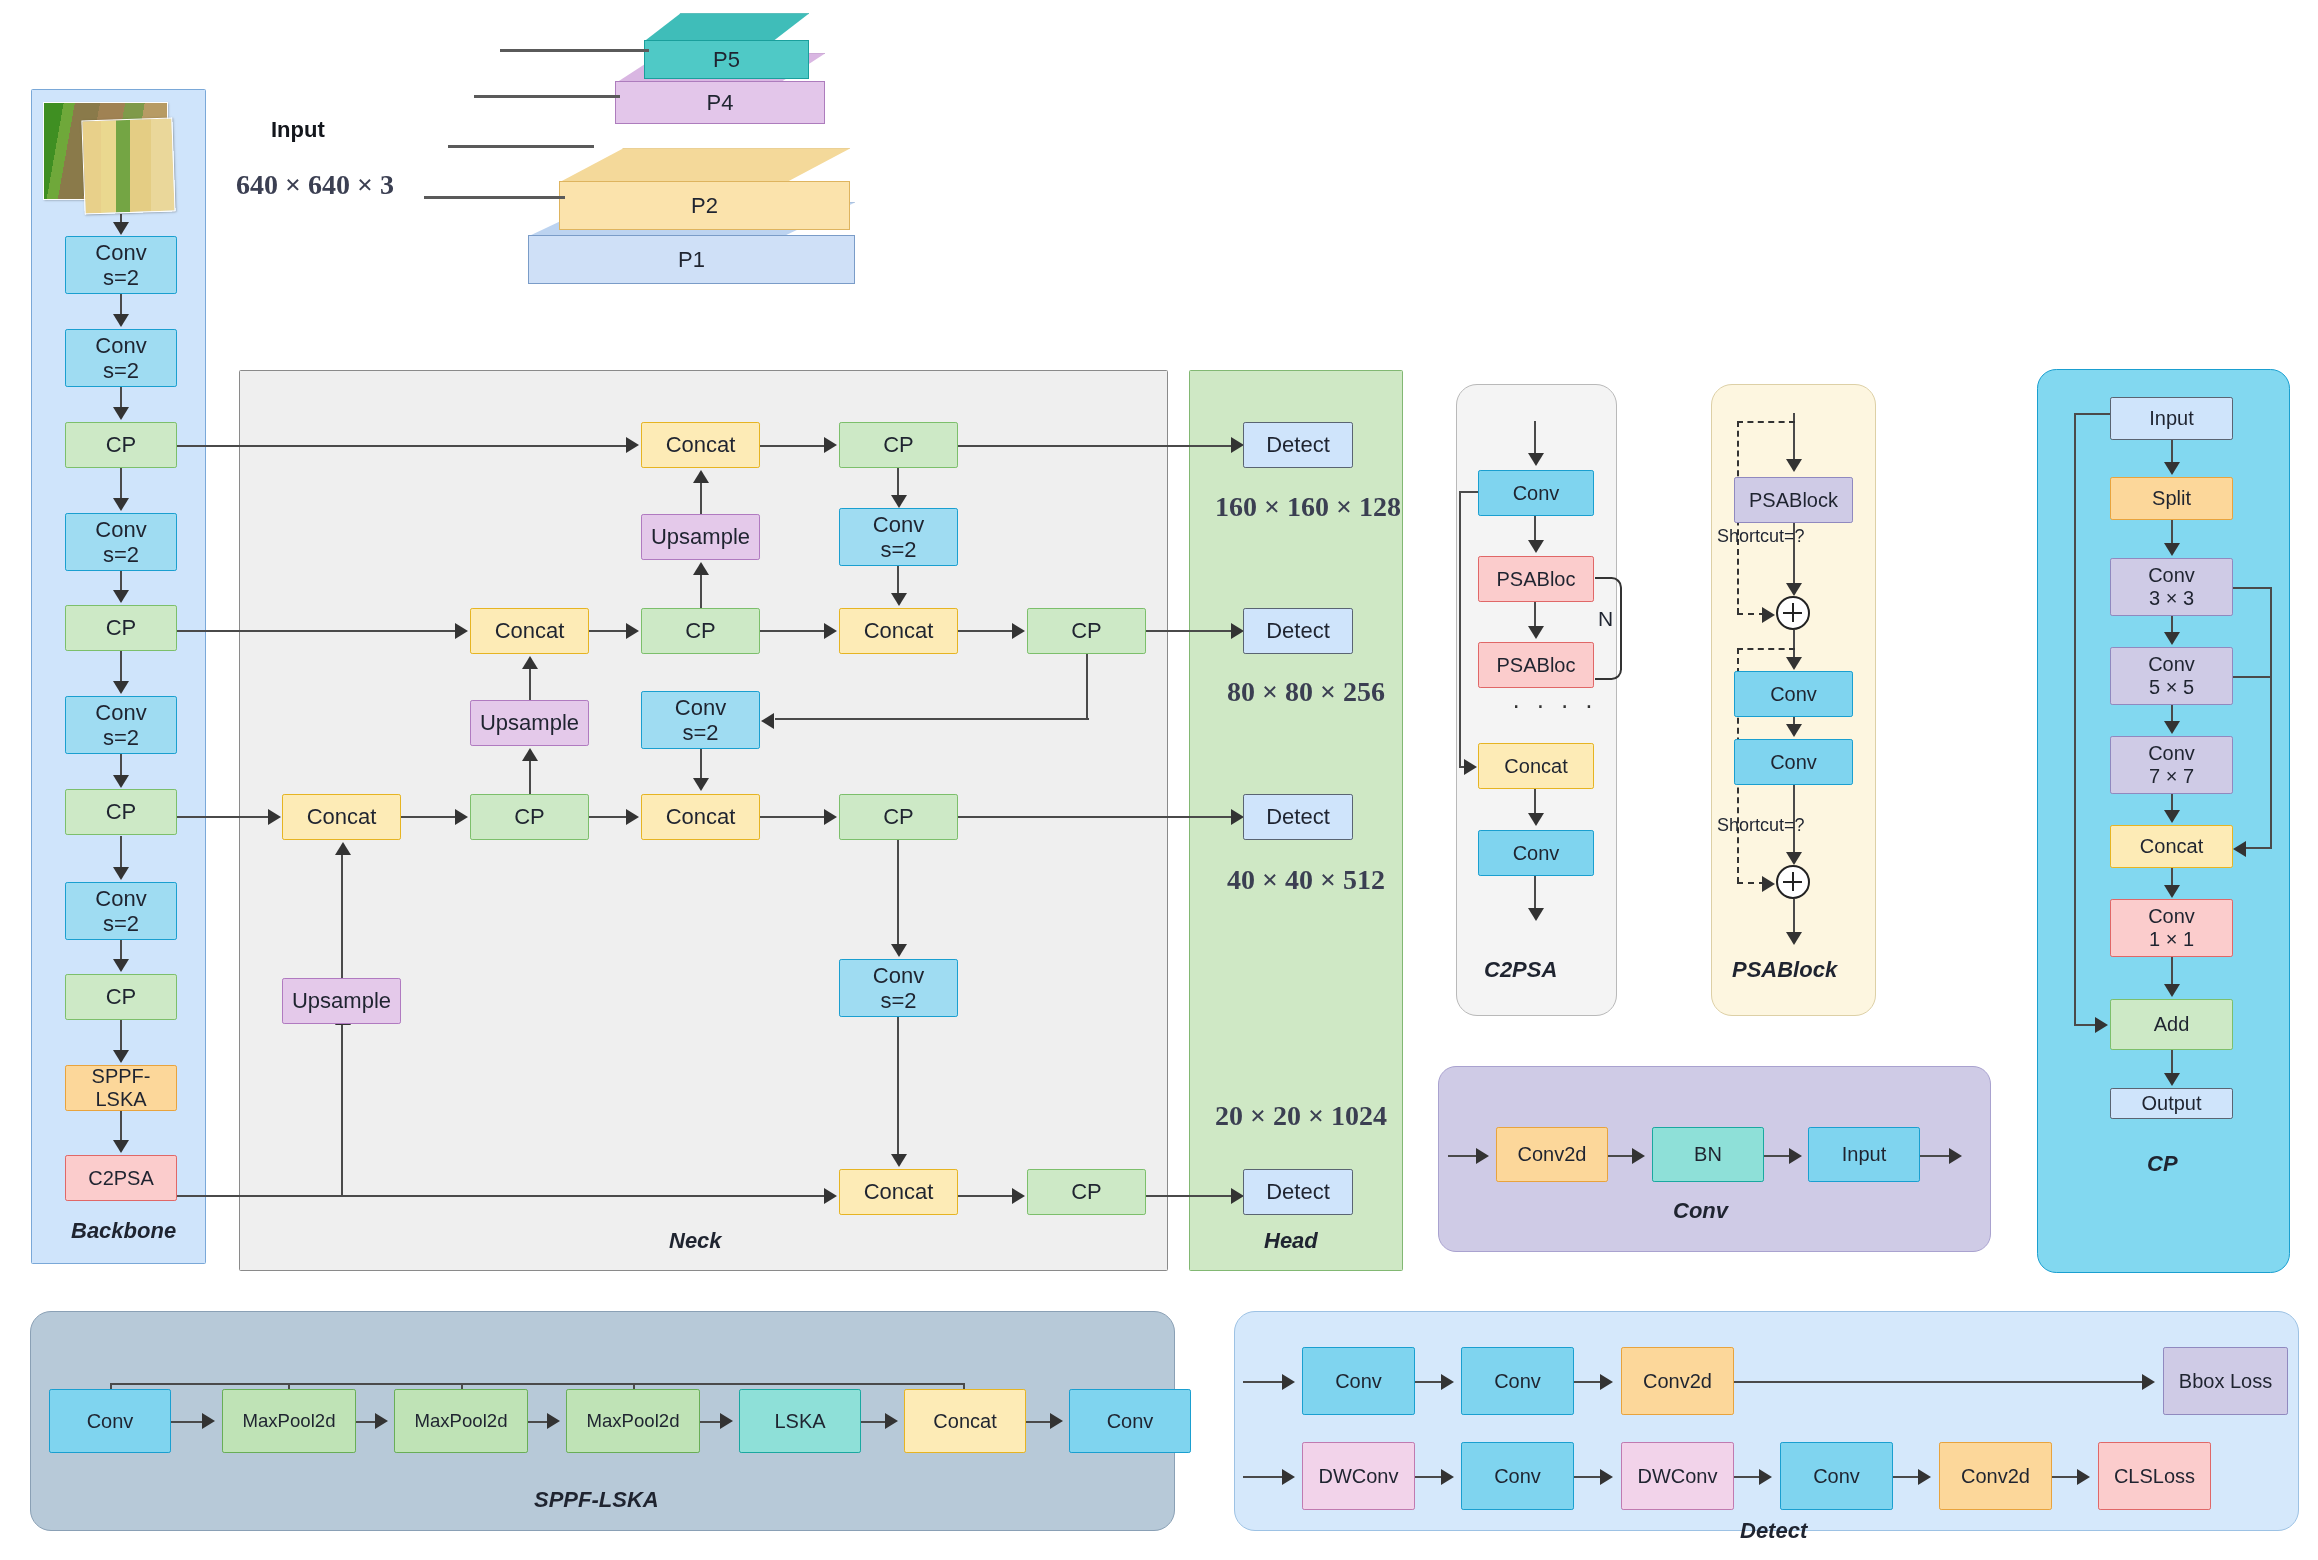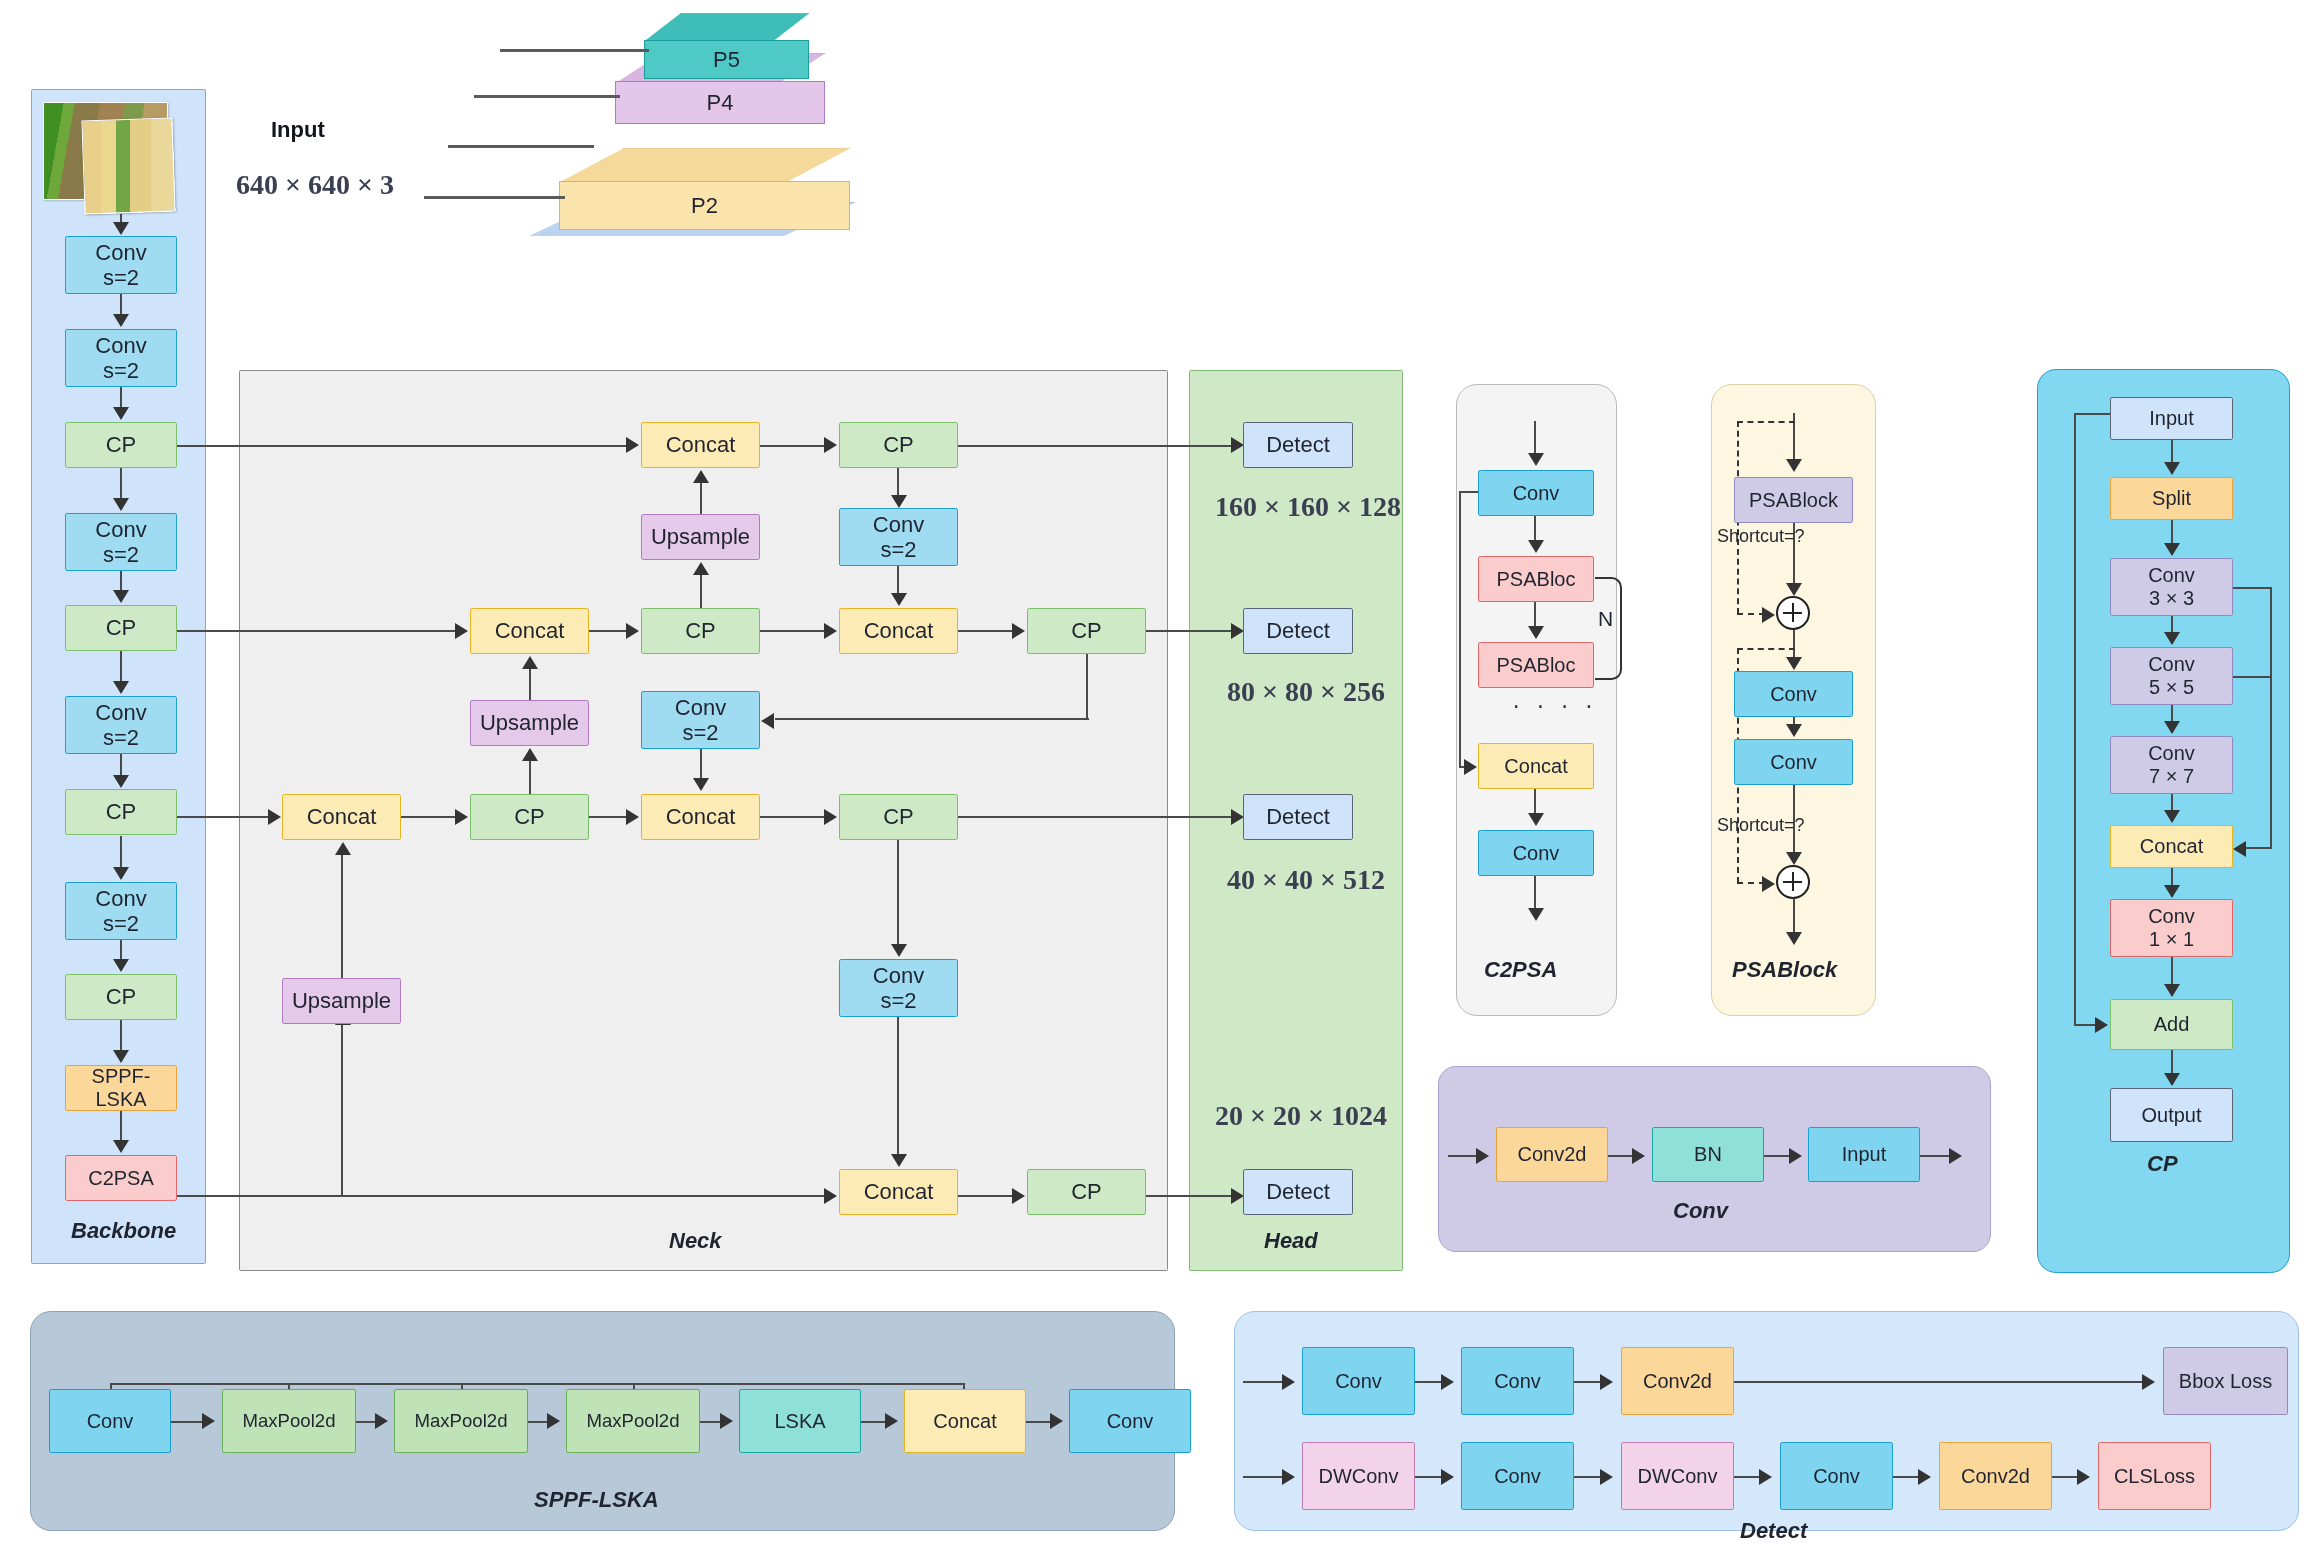--- a/index.html
+++ b/index.html
@@ -193,20 +193,23 @@
   <div class="thumb" id="thumb-back"></div>
   <div class="thumb" id="thumb-front"></div>
 
   <div class="inputlabel" style="left:271px; top:117px;">Input</div>
   <div class="dim" style="left:236px; top:169px;">640 × 640 × 3</div>
 
   <div id="pyramid">
 
     <div class="slab" style="left:82px; top:195px; width:327px; height:82px;">
       <div class="top topface" style="height:34px; background:#bcd3f0; border-color:#7a9cc8;"></div>
+      <div class="face" style="top:33px; height:49px; background:#cfe0f7; border-color:#7a9cc8; font-weight:normal;">
+        <span>P1</span>
+      </div>
     </div>
 
     <div class="slab" style="left:113px; top:141px; width:291px; height:82px;">
       <div class="top topface" style="height:34px; background:#f4d99a; border-color:#deb45f;"></div>
       <div class="face" style="top:33px; height:49px; background:#fbe3ac; border-color:#deb45f;">
         <span>P2</span>
       </div>
     </div>
 
 
@@ -526,21 +529,21 @@
 
   <div class="node c-green small" style="left:2110px; top:999px; width:123px; height:51px;">Add</div>
 
   <div class="ln h" style="left:2074px; top:413px; width:37px;"></div>
   <div class="ln v" style="left:2074px; top:413px; height:613px;"></div>
   <div class="ln h" style="left:2074px; top:1024px; width:22px;"></div>
   <div class="arw r" style="left:2095px; top:1017px;"></div>
 
   <div class="ln v" style="left:2171px; top:1050px; height:25px;"></div>
   <div class="arw d" style="left:2164px; top:1073px;"></div>
-  <div class="node c-lblue small" style="left:2110px; top:1088px; width:123px; height:54px;">Output</div>
+  <div class="node c-lblue small" style="left:2110px; top:1088px; width:123px; height:31px;">Output</div>
 
   <div class="panel-label" style="left:2147px; top:1151px;">CP</div>
 
   <div class="node c-blue2 small" style="left:49px;  top:1389px; width:122px; height:64px;">Conv</div>
   <div class="ln h" style="left:171px; top:1421px; width:33px;"></div>
   <div class="arw r" style="left:202px; top:1413px;"></div>
 
   <div class="node c-green2 tiny" style="left:222px; top:1389px; width:134px; height:64px;">MaxPool2d</div>
   <div class="ln h" style="left:355px; top:1421px; width:21px;"></div>
   <div class="arw r" style="left:375px; top:1413px;"></div>

